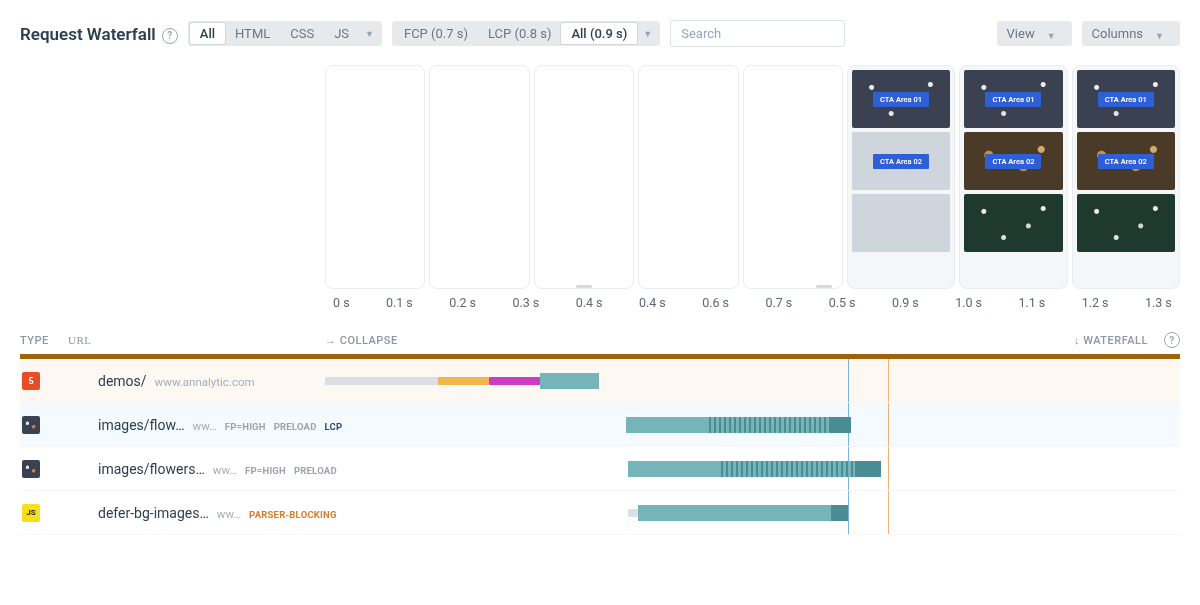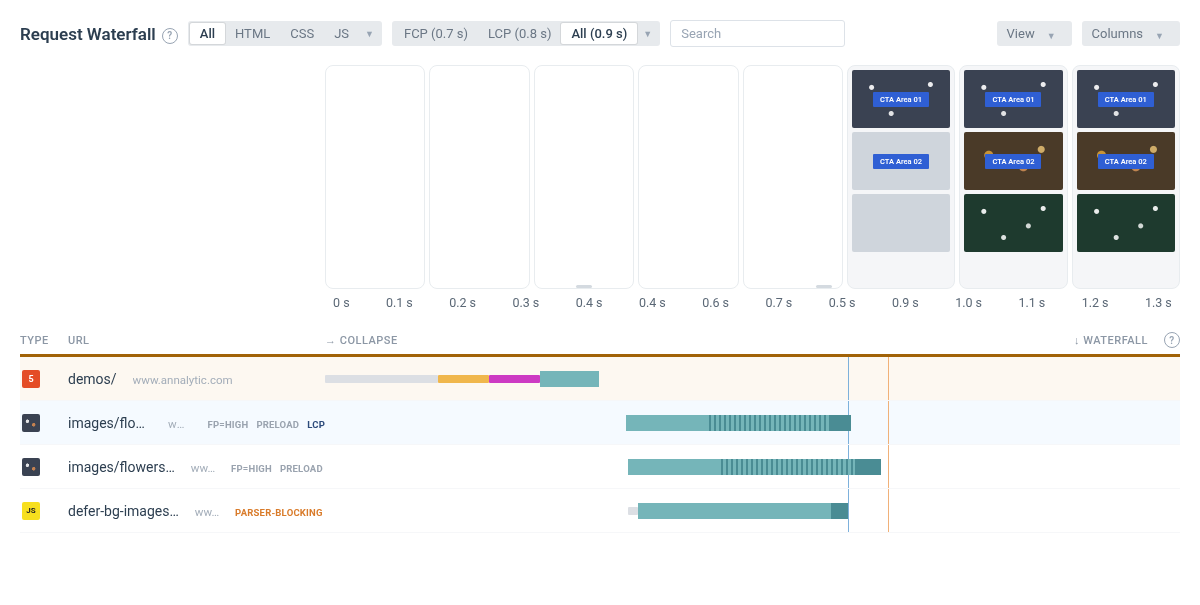--- a/index.html
+++ b/index.html
@@ -38,43 +38,43 @@
 .cta-pill { position: relative; background: #2f5fd4; color:#fff; font-size: 7.5px; font-weight: 600; padding: 3px 7px; border-radius: 1px; z-index: 2; }
 .thumb.placeholder { background: #cfd5dc; }
 .thumb.placeholder::before { display:none; }
 .thumb.placeholder .cta-pill { background: #2f5fd4; }
 .scrub-mark { position:absolute; bottom:0; left:50%; width:16px; height:3px; background:#d4dae0; border-radius:2px; transform:translateX(-50%); }
 .scrub-mark.s2 { left: 82%; }
 
 .timeline-axis { display: flex; margin-bottom: 16px; }
 .axis-ticks { flex: 1; display: flex; justify-content: space-between; color: #5b6876; font-size: 12.5px; padding: 0 8px; }
 
-.table-header { display: flex; align-items: center; color: #8c97a5; font-size: 11px; letter-spacing: 0.5px; font-weight: 500; padding: 6px 0; border-bottom: 3px solid #a16207; }
+.table-header { display: flex; align-items: center; color: #8c97a5; font-size: 11px; letter-spacing: 0.5px; font-weight: 500; padding: 6px 0; border-bottom: 5px solid #a16207; }
 .col-type { width: 48px; }
-.col-url { width: 257px; }
+.col-url { width: 257px; font-family: Liberation Serif, serif; }
 .col-collapse { color: #8c97a5; font-size: 11px; }
 .col-waterfall { margin-left: auto; display: flex; align-items: center; gap: 16px; }
 
 .row { display: flex; align-items: center; height: 44px; border-bottom: 1px solid #f6f7f9; position: relative; }
 .row.hl { background: #fdf8f1; }
 .row.hl2 { background: #f5faff; }
 .icon-cell { width: 48px; display: flex; align-items: center; justify-content: flex-start; padding-left: 2px; }
 .file-icon { width: 18px; height: 18px; display: flex; align-items: center; justify-content: center; font-size: 9px; font-weight: 700; color: #fff; border-radius: 2px; position: relative; }
 .file-icon.html { background: #e44d26; }
 .file-icon.html::after { content:"5"; }
 .file-icon.css { background: #2965f1; }
 .file-icon.css::after { content:"3"; }
 .file-icon.js { background: #f7df1e; color:#222; }
 .file-icon.js::after { content:"JS"; font-size:8px; }
 .file-icon.img { background: #3a4252; border-radius:2px; overflow:hidden; }
 .file-icon.img::before { content:""; position:absolute; inset:0; background:
   radial-gradient(circle at 30% 40%, rgba(255,255,255,0.85) 0 1.5px, transparent 2px),
   radial-gradient(circle at 65% 60%, rgba(220,140,80,0.85) 0 1.5px, transparent 2px); }
 
-.url-cell { width: 257px; display: flex; align-items: baseline; gap: 16px; overflow: hidden; white-space: nowrap; }
+.url-cell { width: 257px; display: flex; align-items: baseline; gap: 8px; overflow: hidden; white-space: nowrap; margin-left: 30px; }
 .url-path { font-size: 14px; color: #2c3e50; overflow: hidden; text-overflow: ellipsis; }
 .url-host { font-size: 11.5px; color: #a3adb9; overflow: hidden; text-overflow: ellipsis; }
 .tags { display: flex; gap: 8px; align-items: center; }
 .tag { font-size: 9.5px; font-weight: 700; letter-spacing: 0.2px; }
 .tag.gray { color: #9aa3af; }
 .tag.navy { color: #2c4a7a; text-align: right; }
 .tag.orange { color: #d97b2a; }
 
 .bar-cell { position: absolute; left: 305px; right: 0; top: 0; bottom: 0; }
 .bar-track { position: relative; height: 100%; }

